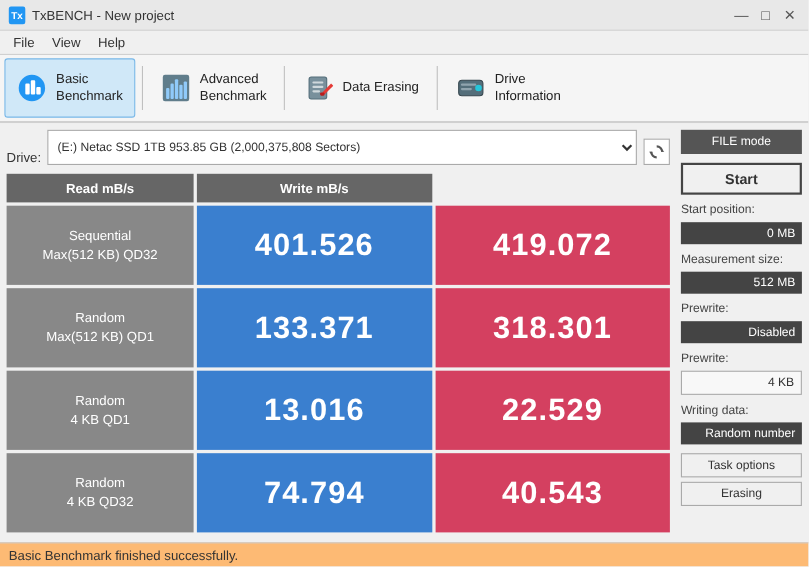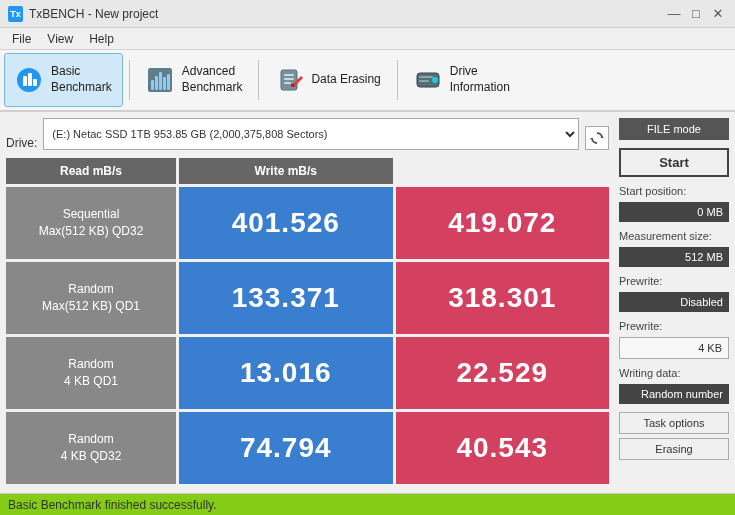--- a/index.html
+++ b/index.html
@@ -298,21 +298,21 @@
       padding: 4px;
       font-size: 11px;
       cursor: pointer;
       text-align: center;
       width: 100%;
     }
 
     
     .status-bar {
       height: 22px;
-      background: #84cc16;
+      background: #fdba74;
       border-top: 1px solid #ccc;
       display: flex;
       align-items: center;
       padding: 0 8px;
       font-size: 12px;
       color: #333;
     }
 
     
     svg { display: block; }

